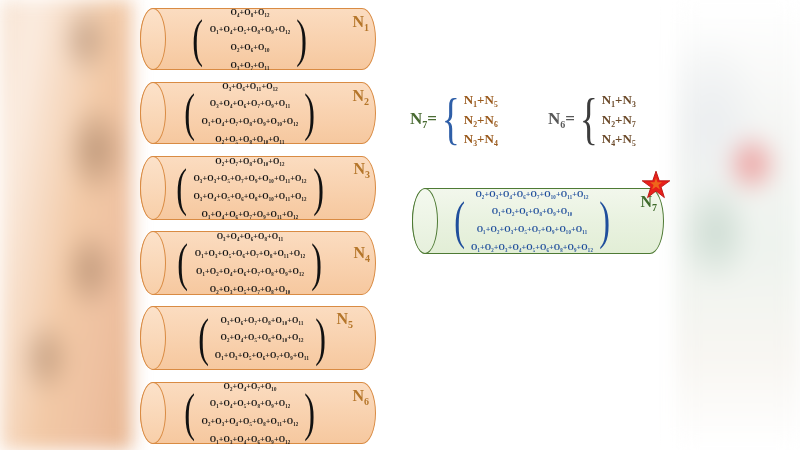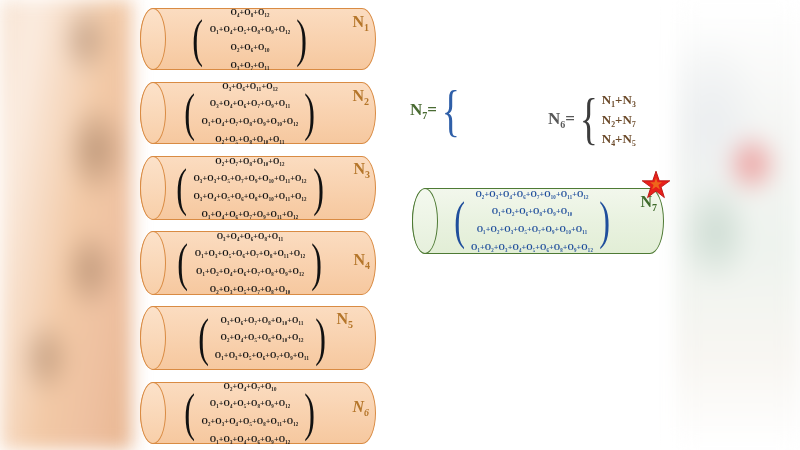--- a/index.html
+++ b/index.html
@@ -162,21 +162,21 @@
     <div class="matrix">
       <span class="paren">(</span>
       <div class="rows">
         <div>O₃+O₄+O₆+O₈+O₁₁</div>
         <div>O₁+O₃+O₅+O₆+O₇+O₈+O₁₁+O₁₂</div>
         <div>O₁+O₂+O₄+O₆+O₇+O₈+O₉+O₁₂</div>
         <div>O₂+O₃+O₅+O₇+O₈+O₁₀</div>
       </div>
       <span class="paren">)</span>
     </div>
-    <span class="nlabel" style="right:5px;top:19px;"><span>N</span><sub>4</sub></span>
+    <span class="nlabel" style="right:5px;top:12px;"><span>N</span><sub>4</sub></span>
   </div>
 
   <div class="cyl" style="left:140px;top:306px;width:236px;height:64px;">
     <div class="matrix" style="left:26px;right:18px;">
       <span class="paren">(</span>
       <div class="rows">
         <div>O₃+O₆+O₇+O₈+O₁₀+O₁₁</div>
         <div>O₂+O₄+O₅+O₆+O₁₀+O₁₂</div>
         <div>O₁+O₃+O₅+O₆+O₇+O₉+O₁₁</div>
       </div>
@@ -189,26 +189,31 @@
     <div class="matrix">
       <span class="paren">(</span>
       <div class="rows">
         <div>O₂+O₄+O₇+O₁₀</div>
         <div>O₁+O₄+O₅+O₈+O₉+O₁₂</div>
         <div>O₂+O₃+O₄+O₅+O₈+O₁₁+O₁₂</div>
         <div>O₁+O₃+O₄+O₆+O₉+O₁₂</div>
       </div>
       <span class="paren">)</span>
     </div>
-    <span class="nlabel" style="right:6px;top:15px;font-style:italic;"><span>N</span><sub>6</sub></span>
+    <span class="nlabel" style="right:6px;top:4px;"><span>N</span><sub>6</sub></span>
   </div>
 
   <div class="eq" style="left:410px;top:90px;">
     <span class="eq-lhs"><span>N</span><sub>7</sub><span>=</span></span>
     <span class="eq-brace">{</span>
+    <div class="eq-rows">
+      <div>N₁+N₅</div>
+      <div>N₂+N₆</div>
+      <div>N₃+N₄</div>
+    </div>
   </div>
 
   <div class="eq" style="left:548px;top:90px;">
     <span class="eq-lhs grey"><span>N</span><sub>6</sub><span>=</span></span>
     <span class="eq-brace grey">{</span>
     <div class="eq-rows dark">
       <div>N₁+N₃</div>
       <div>N₂+N₇</div>
       <div>N₄+N₅</div>
     </div>

